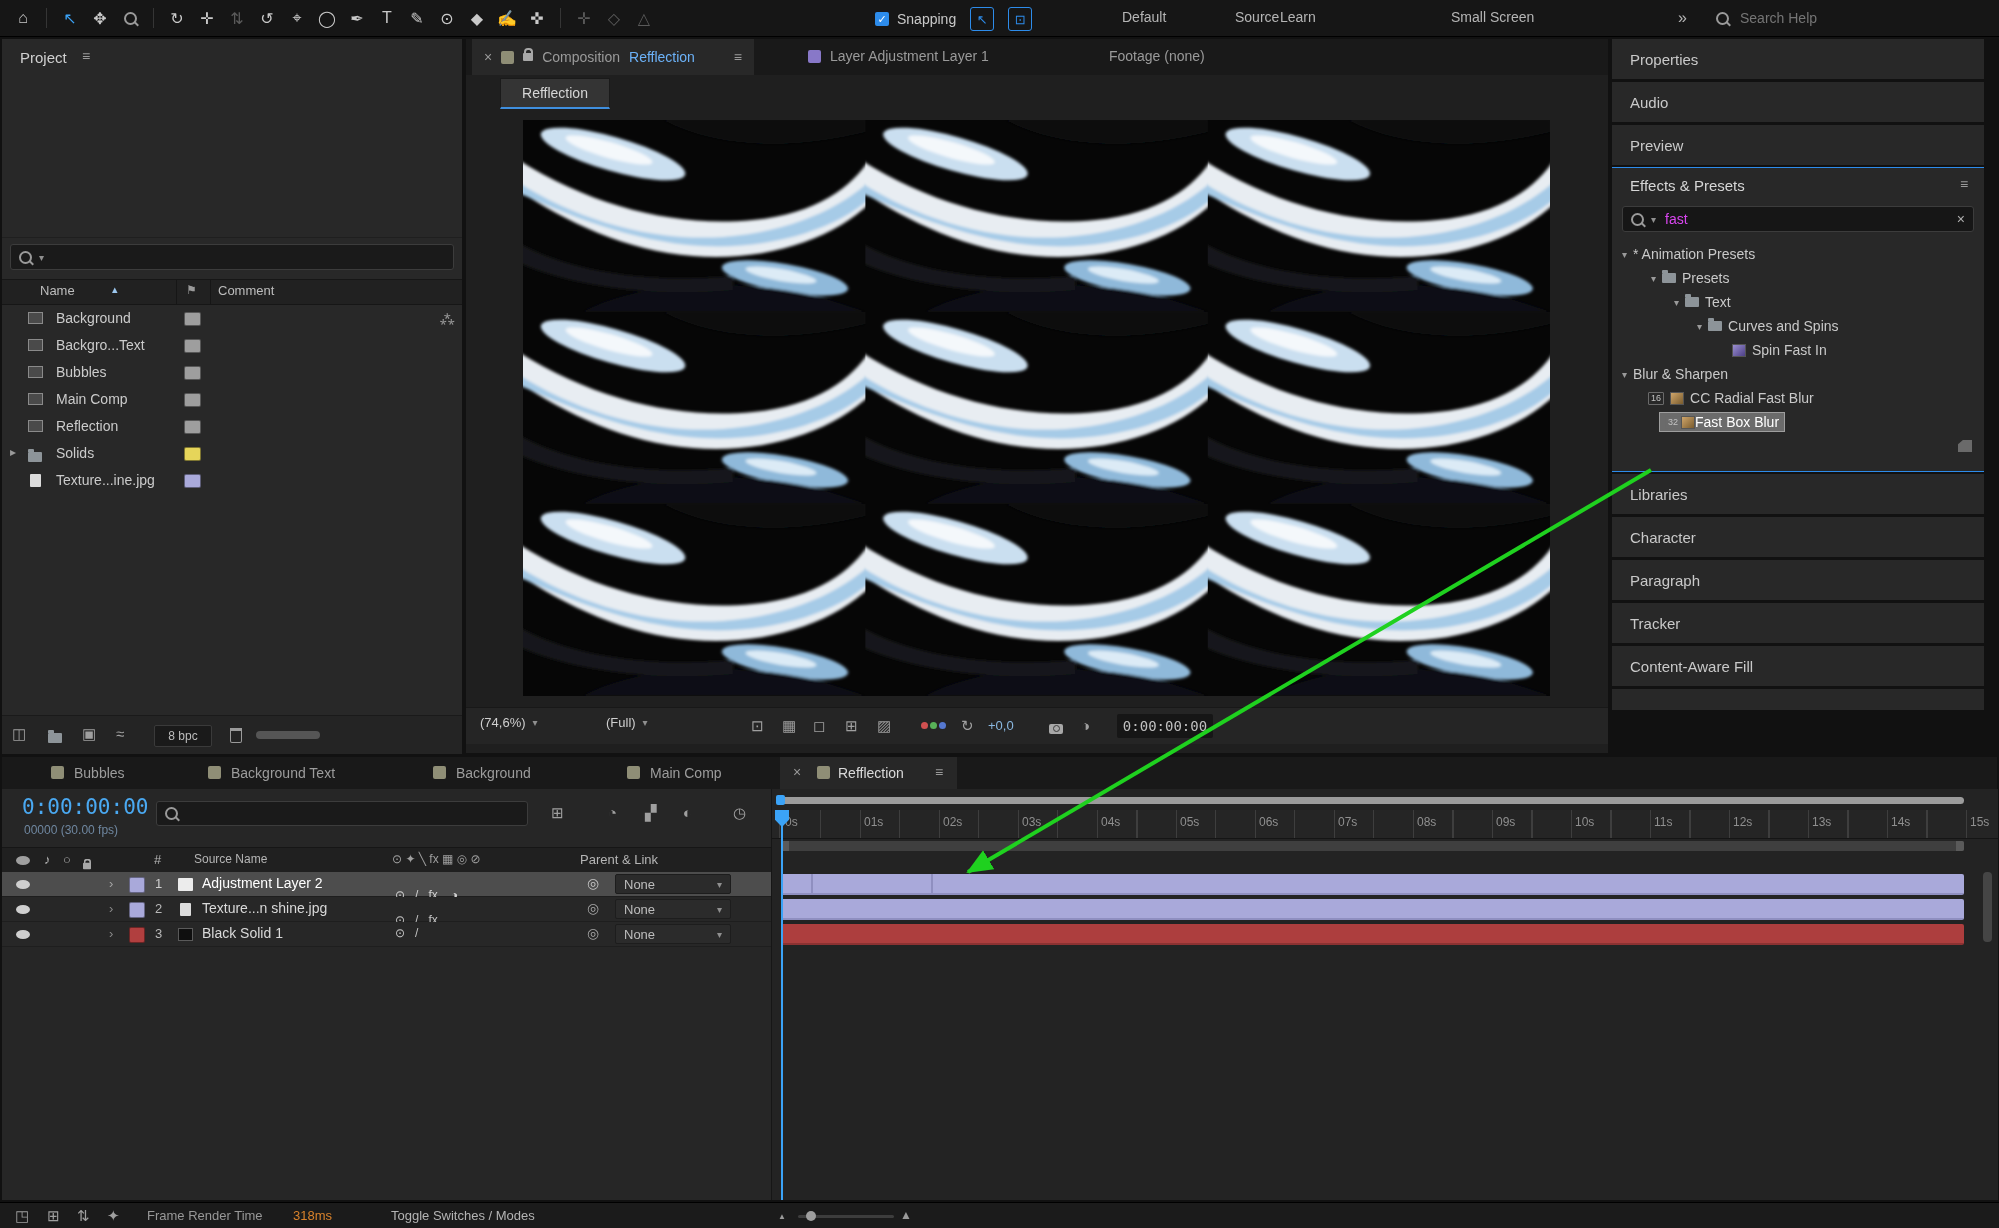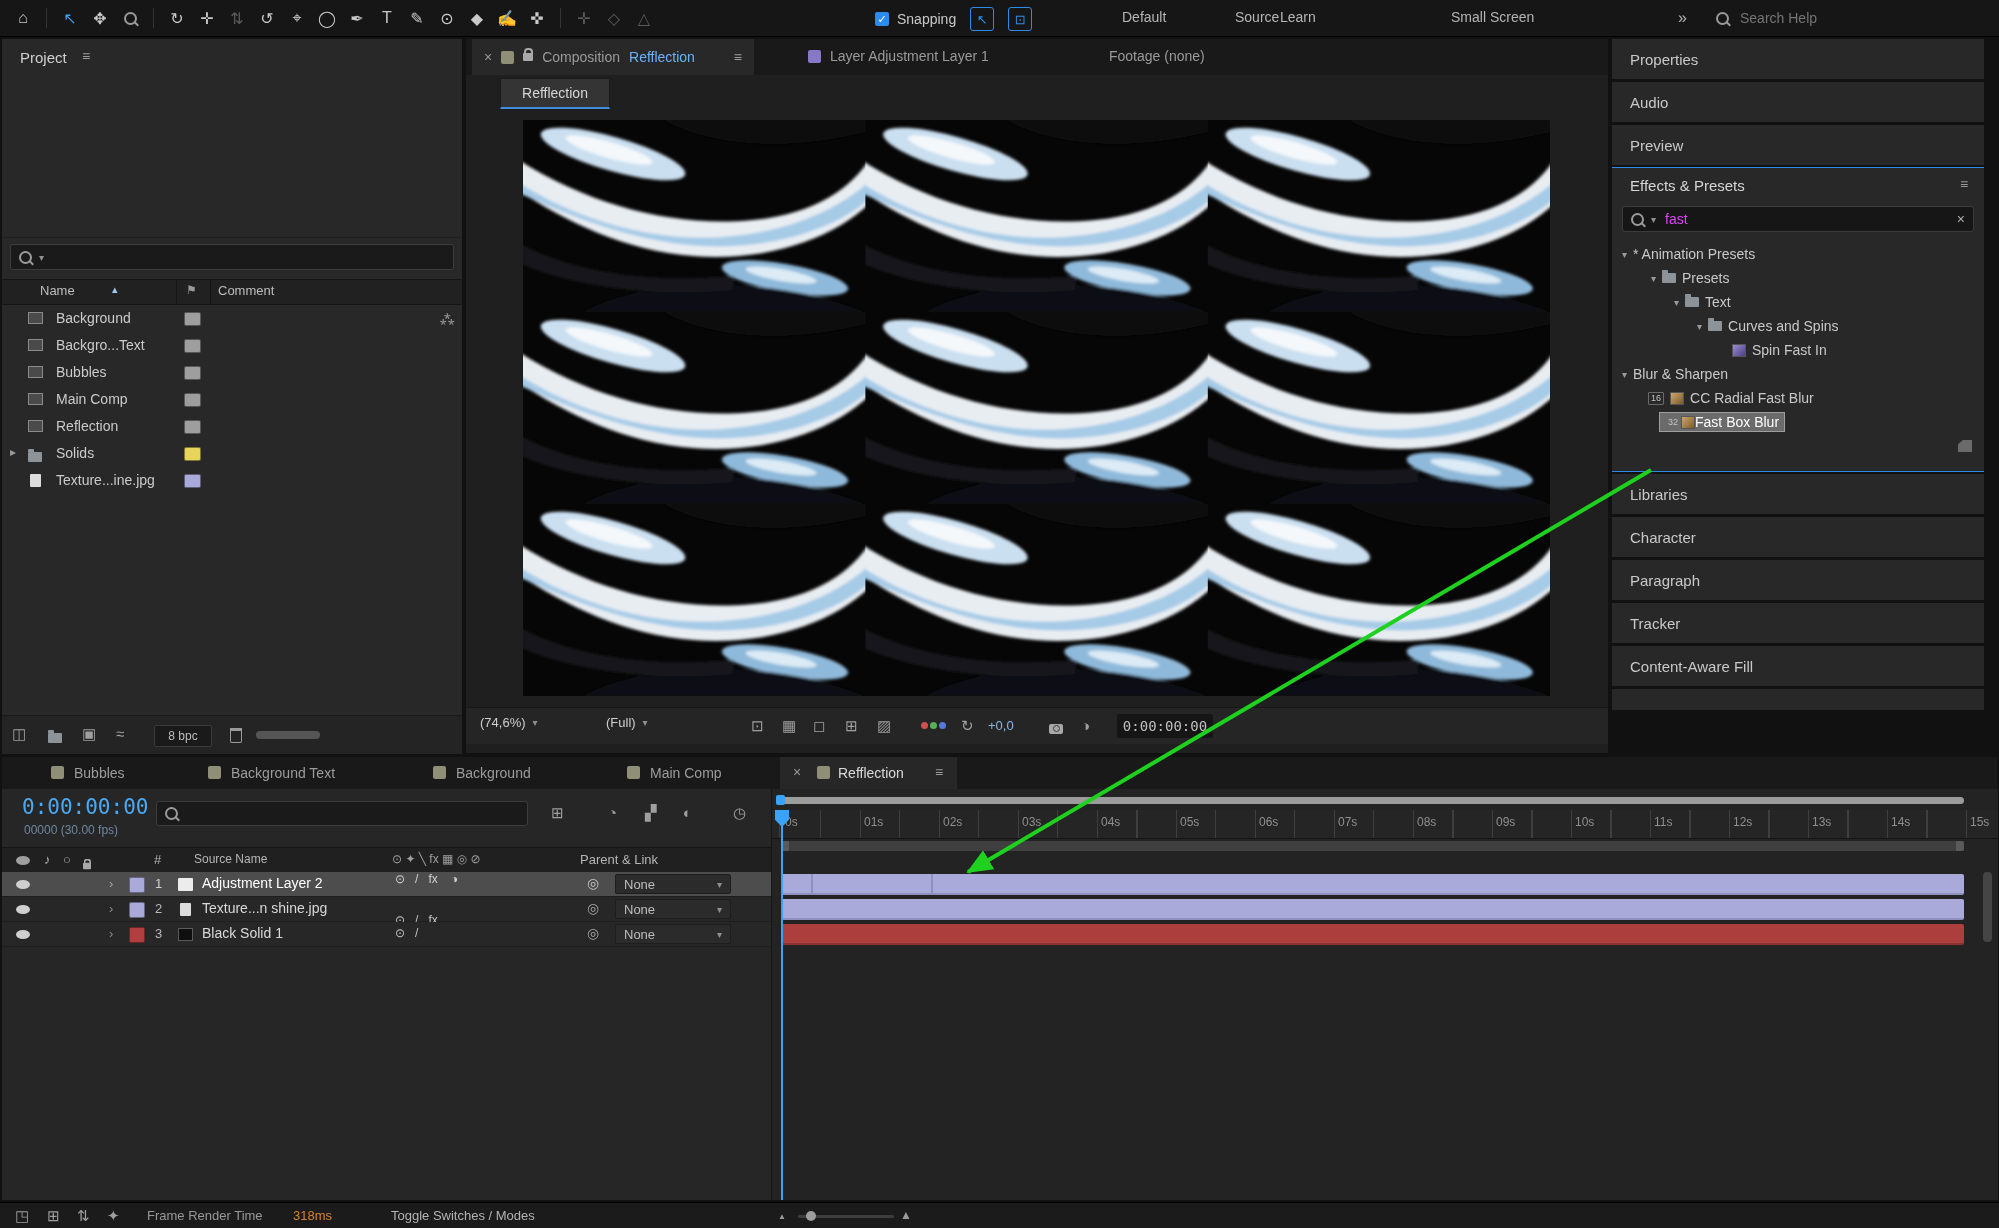--- a/index.html
+++ b/index.html
@@ -376,21 +376,21 @@
         <span class="abs" style="left:578px;top:4px;font-size:13px;color:#b5b5b5">Parent &amp; Link</span>
       </div>
 
       <div class="lrow sel" style="top:83px">
         <span class="eye abs" style="left:14px;top:8px"></span>
         <span class="abs" style="left:107px;top:4px;color:#a5a5a5;font-size:13px">›</span>
         <span class="chip abs" style="left:127px;top:5px;background:#a9a9da"></span>
         <span class="abs" style="left:153px;top:4px;font-size:13px;color:#cfcfcf">1</span>
         <span class="abs" style="left:176px;top:6px;width:15px;height:13px;background:#ececec;border-radius:1px"></span>
         <span class="abs" style="left:200px;top:3px;font-size:14px;color:#ffffff">Adjustment Layer 2</span>
-        <span class="abs" style="left:393px;top:0;font-size:12px;color:#d0d0d0;white-space:pre">⊙   /   fx    ◑</span>
+        <span class="abs" style="left:393px;top:16px;font-size:12px;color:#d0d0d0;white-space:pre">⊙   /   fx    ◑</span>
         <span class="abs" style="left:585px;top:3px;font-size:14px;color:#c6c6c6">◎</span>
         <span class="dd" style="left:613px;top:2px;width:116px;height:20px">
           <span>None</span>
           <span class="ddc">▾</span>
         </span>
       </div>
       <div class="lrow" style="top:108px">
         <span class="eye abs" style="left:14px;top:8px"></span>
         <span class="abs" style="left:107px;top:4px;color:#8a8a8a;font-size:13px">›</span>
         <span class="chip abs" style="left:127px;top:5px;background:#a9a9da"></span>

